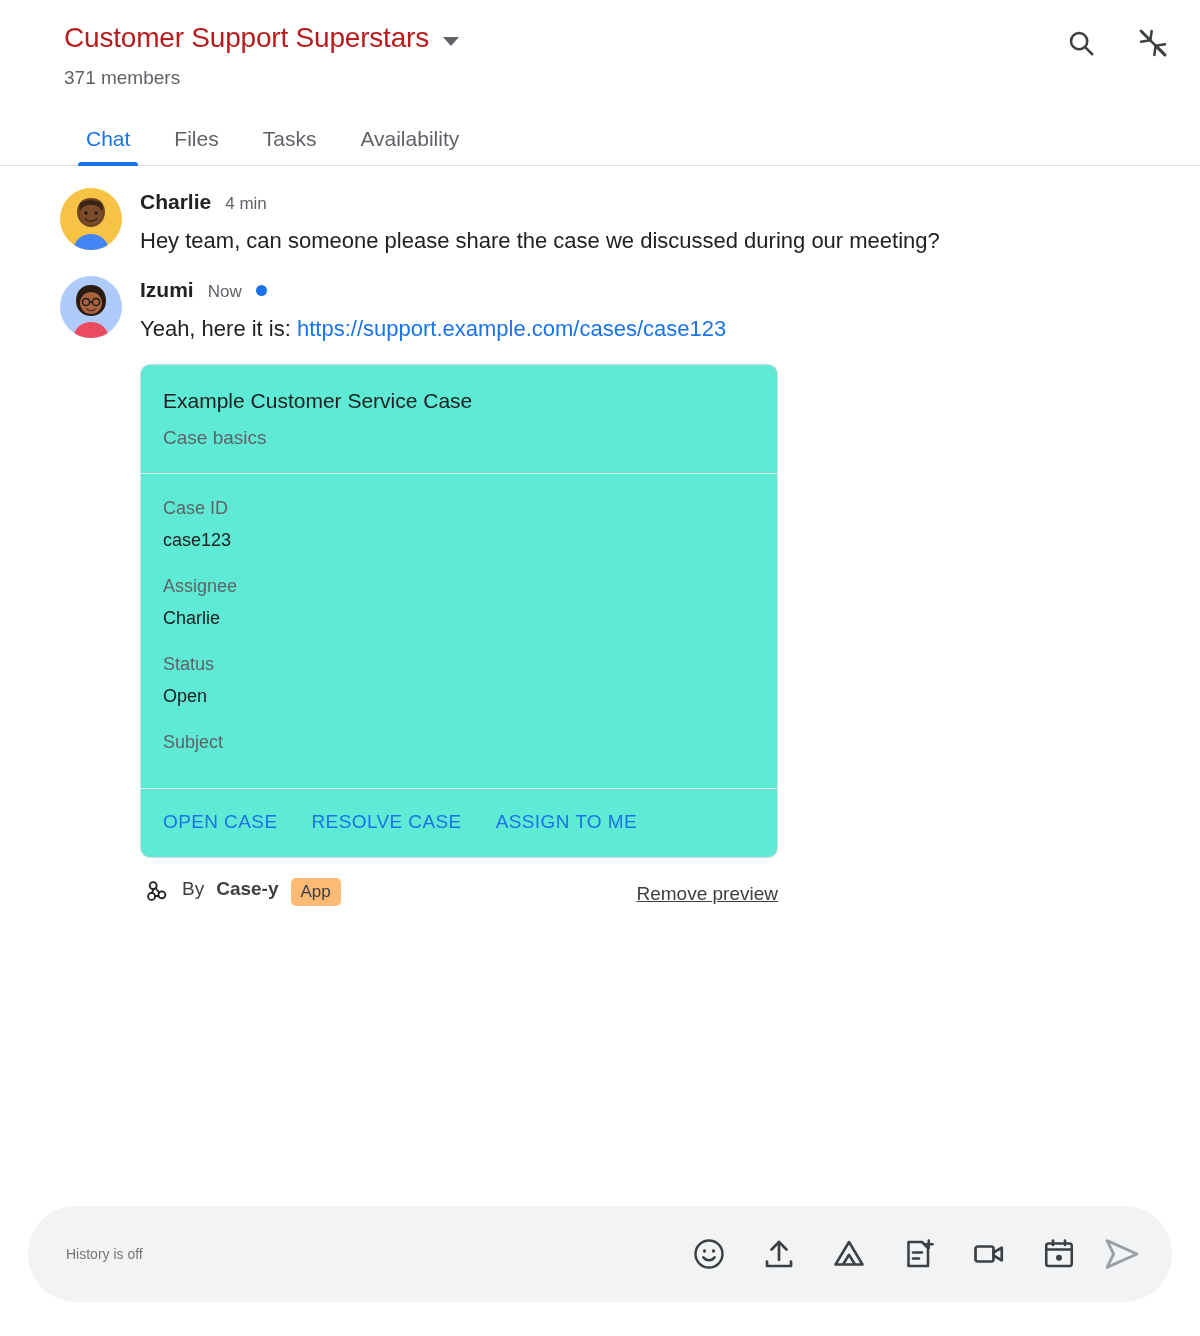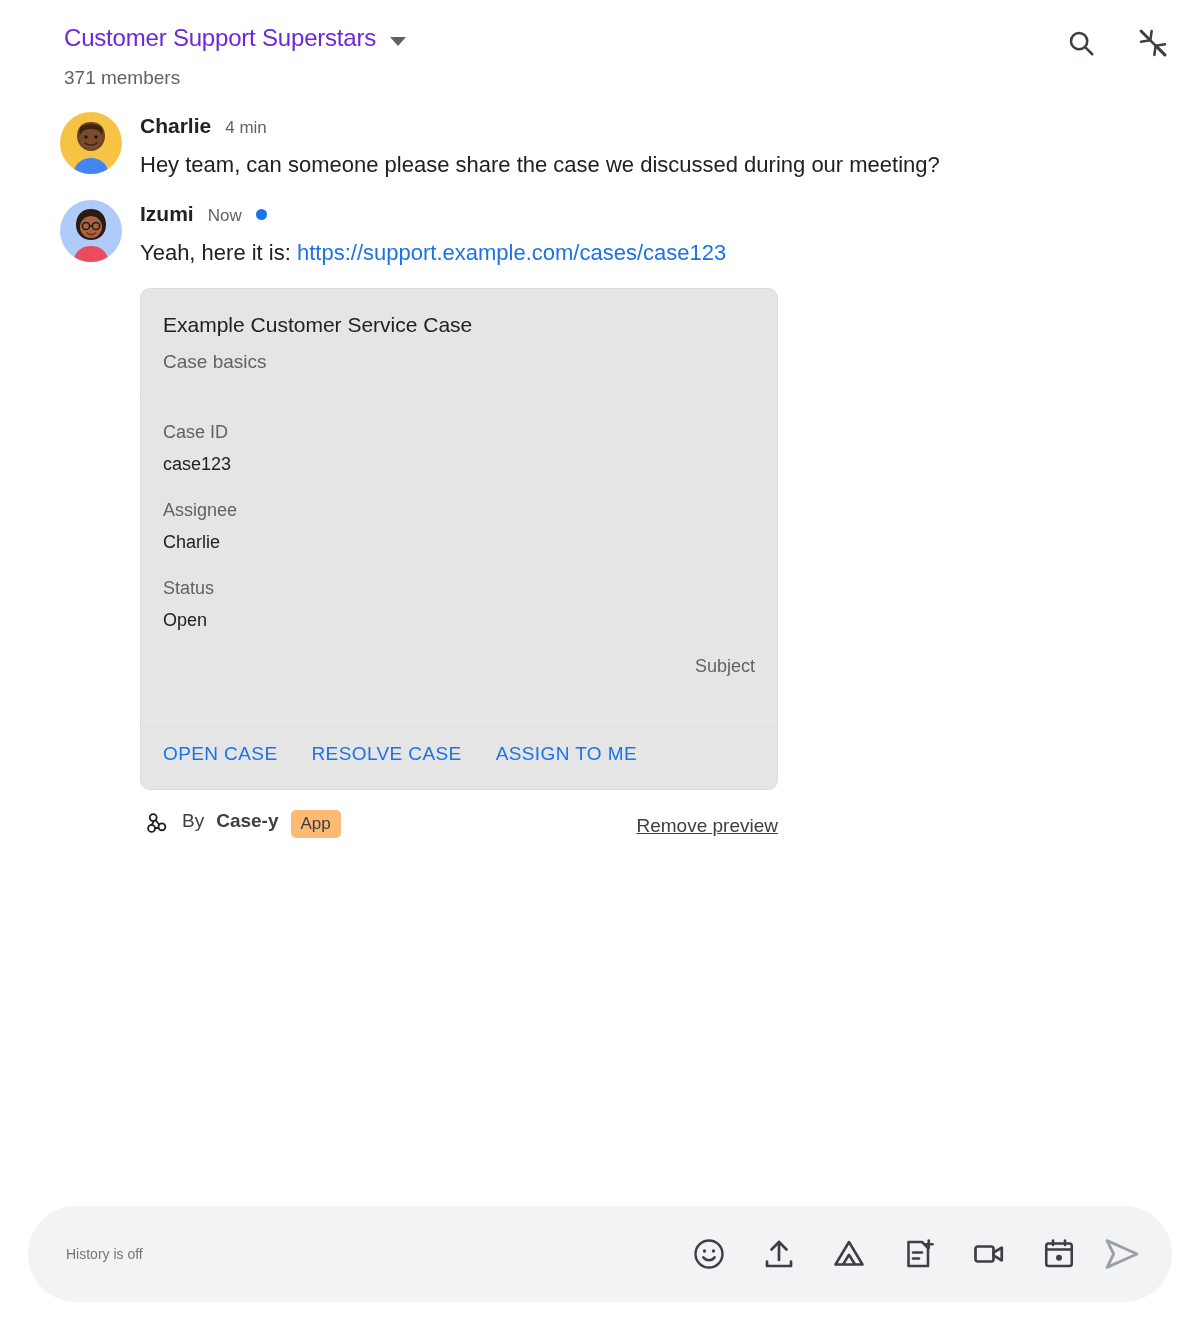--- a/index.html
+++ b/index.html
@@ -26,23 +26,23 @@
   .header {
     padding: 18px 28px 0 64px;
     position: relative;
   }
   .title-row {
     display: flex;
     align-items: center;
     gap: 14px;
   }
   .room-title {
-    font-size: 24px;
+    font-size: 28px;
     font-weight: 400;
-    color: #6d28d9;
+    color: #b91c1c;
     letter-spacing: -0.2px;
     line-height: 40px;
   }
   .caret-down {
     width: 0; height: 0;
     border-left: 8px solid transparent;
     border-right: 8px solid transparent;
     border-top: 9px solid #5f6368;
     margin-top: 6px;
     cursor: pointer;
@@ -159,21 +159,21 @@
     text-decoration: none;
     cursor: pointer;
   }
 
   
   .card {
     margin-top: 18px;
     width: 638px;
     border: 1px solid #dadce0;
     border-radius: 10px;
-    background: #e5e5e5;
+    background: #5eead4;
   }
   .card-header {
     padding: 22px 22px 22px 22px;
     border-bottom: 1px solid #e8eaed;
   }
   .card-title {
     font-size: 21px;
     color: #202124;
     line-height: 28px;
   }
@@ -181,21 +181,21 @@
     font-size: 19px;
     color: #5f6368;
     margin-top: 10px;
     line-height: 26px;
   }
   .card-fields {
     padding: 22px 22px 26px 22px;
     border-bottom: 1px solid #e8eaed;
   }
   .field { margin-bottom: 20px; }
-  .field:last-child { margin-bottom: 16px; text-align: right; }
+  .field:last-child { margin-bottom: 8px; }
   .field-label {
     font-size: 18px;
     color: #5f6368;
     line-height: 24px;
   }
   .field-value {
     font-size: 18px;
     color: #202124;
     margin-top: 6px;
     line-height: 28px;
@@ -318,20 +318,26 @@
           <polyline points="3,3 10,10 3,11"></polyline>
           <polyline points="3,3 10,10 11,3"></polyline>
           <line x1="10" y1="10" x2="21" y2="21"></line>
           <polyline points="21,21 14,14 21,13"></polyline>
           <polyline points="21,21 14,14 13,21"></polyline>
         </svg>
       </div>
     </div>
   </div>
 
+  <div class="tabs">
+    <div class="tab active">Chat</div>
+    <div class="tab">Files</div>
+    <div class="tab">Tasks</div>
+    <div class="tab">Availability</div>
+  </div>
 
   <div class="messages">
 
     <div class="message">
       <div class="avatar">
         <svg width="62" height="62" viewBox="0 0 62 62">
           <rect width="62" height="62" fill="#f6c344"></rect>
           <path d="M31 10c-9 0-14 6-14 14 0 8 6 15 14 15s14-7 14-15c0-8-5-14-14-14z" fill="#6d4226"></path>
           <circle cx="31" cy="26" r="11" fill="#7b4b2a"></circle>
           <path d="M20 16c3-5 18-5 22 0 1 4 0 7 0 7-2-4-5-6-11-6s-9 2-11 6c0 0-1-3 0-7z" fill="#3b2415"></path>

